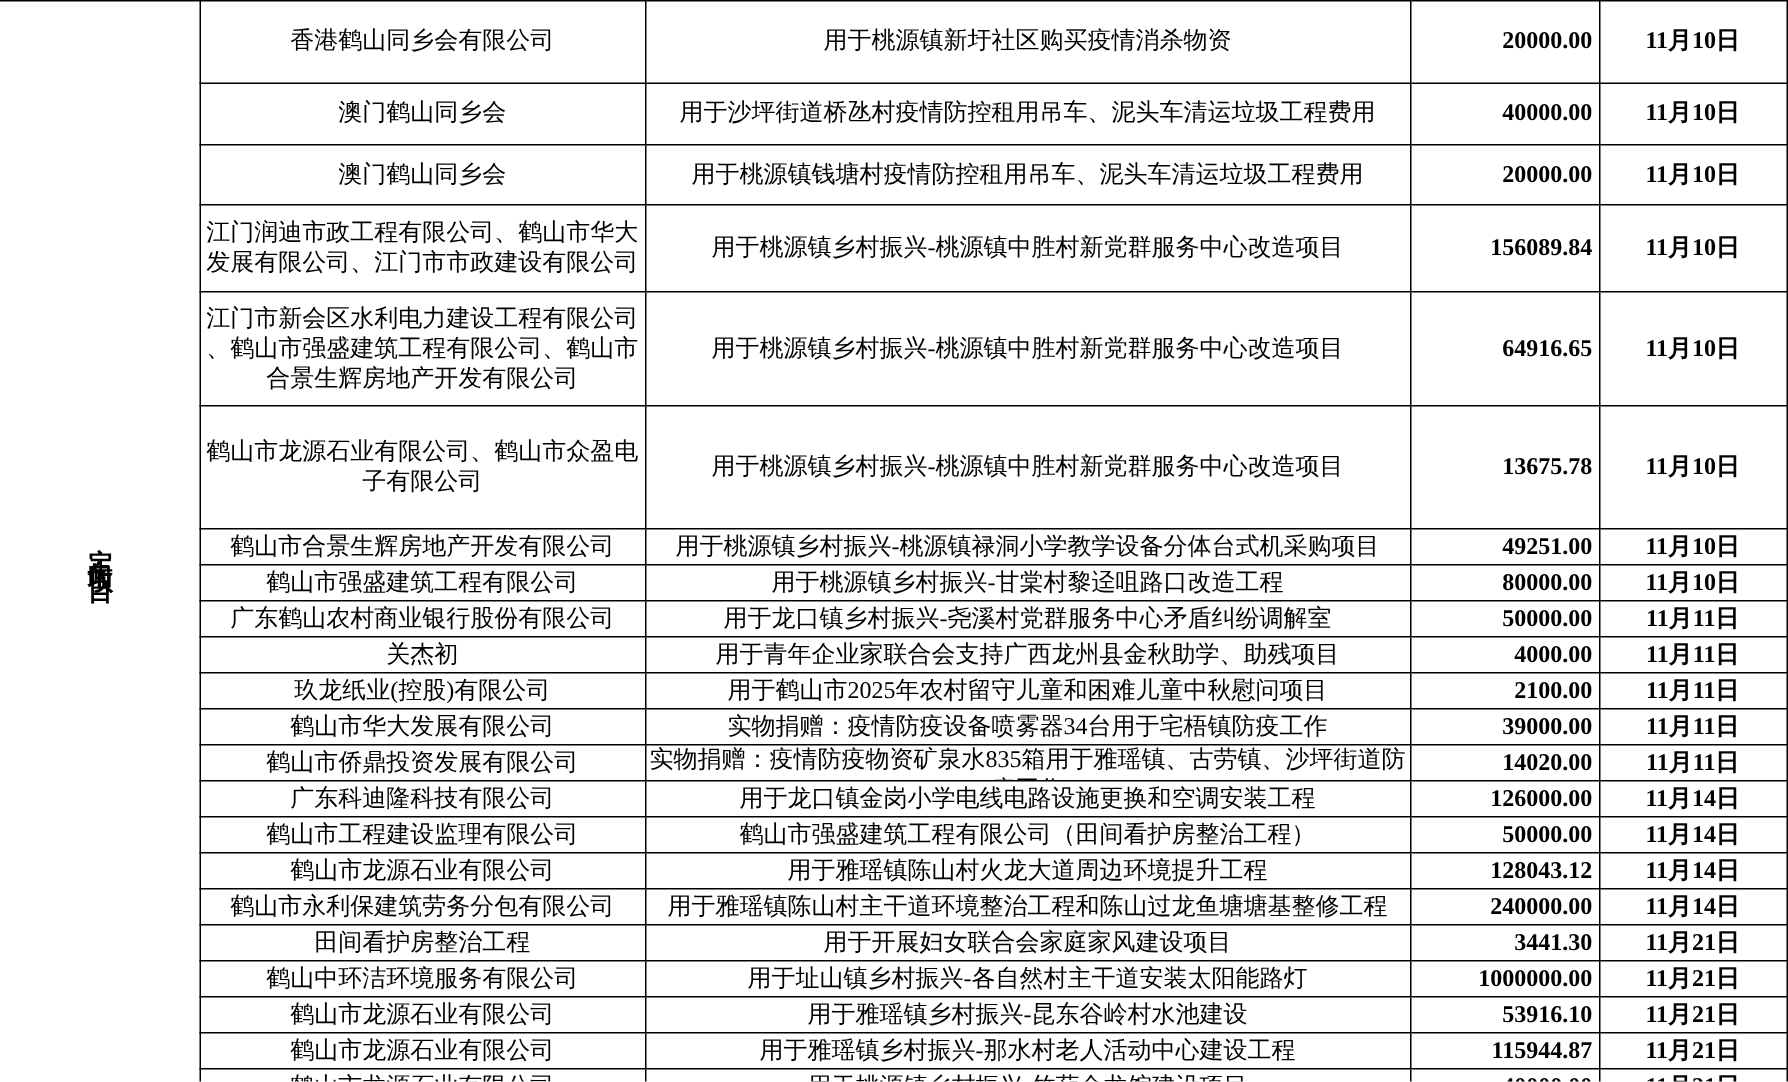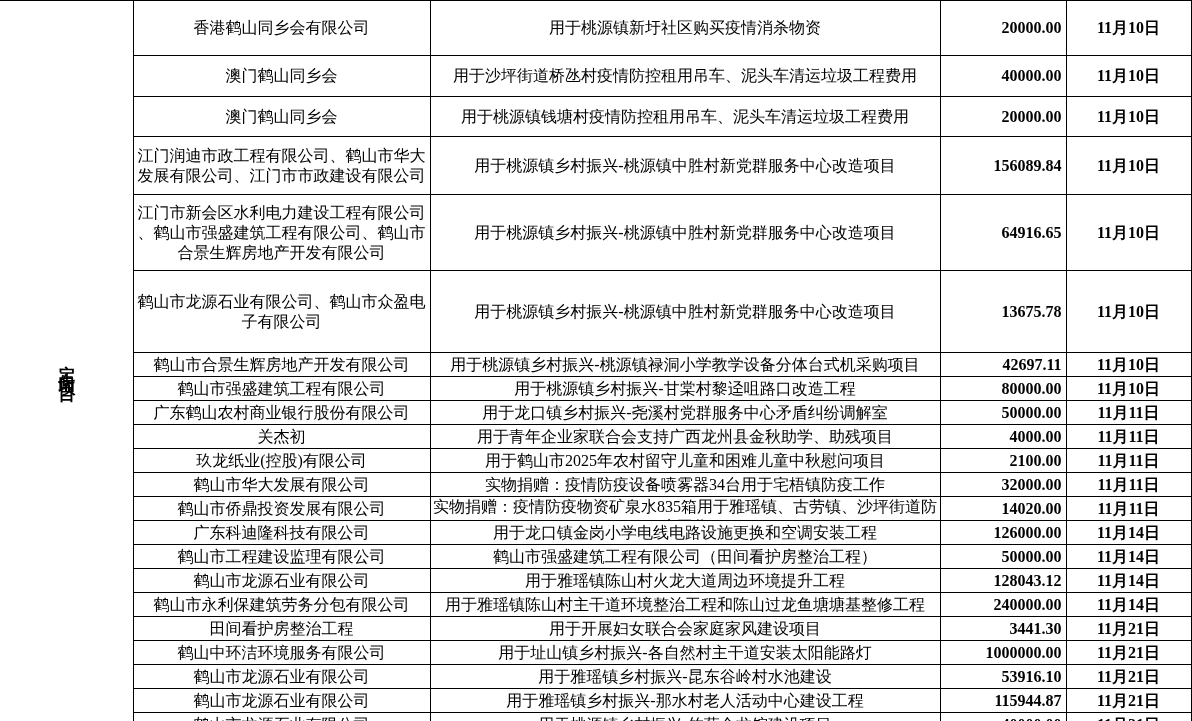--- a/index.html
+++ b/index.html
@@ -116,21 +116,21 @@
           <div class="clipwrap">用于桃源镇乡村振兴-桃源镇中胜村新党群服务中心改造项目</div>
         </td>
     <td class="amount">13675.78</td>
     <td class="date">11月10日</td>
   </tr>
       <tr class="r7">
     <td class="donor">鹤山市合景生辉房地产开发有限公司</td>
     <td class="purpose">
           <div class="clipwrap">用于桃源镇乡村振兴-桃源镇禄洞小学教学设备分体台式机采购项目</div>
         </td>
-    <td class="amount">42697.11</td>
+    <td class="amount">49251.00</td>
     <td class="date">11月10日</td>
   </tr>
       <tr class="r8">
     <td class="donor">鹤山市强盛建筑工程有限公司</td>
     <td class="purpose">
           <div class="clipwrap">用于桃源镇乡村振兴-甘棠村黎迳咀路口改造工程</div>
         </td>
     <td class="amount">80000.00</td>
     <td class="date">11月10日</td>
   </tr>
@@ -156,21 +156,21 @@
           <div class="clipwrap">用于鹤山市2025年农村留守儿童和困难儿童中秋慰问项目</div>
         </td>
     <td class="amount">2100.00</td>
     <td class="date">11月11日</td>
   </tr>
       <tr class="r12">
     <td class="donor">鹤山市华大发展有限公司</td>
     <td class="purpose">
           <div class="clipwrap">实物捐赠：疫情防疫设备喷雾器34台用于宅梧镇防疫工作</div>
         </td>
-    <td class="amount">32000.00</td>
+    <td class="amount">39000.00</td>
     <td class="date">11月11日</td>
   </tr>
       <tr class="r13">
     <td class="donor">鹤山市侨鼎投资发展有限公司</td>
     <td class="purpose">
           <div class="clipwrap">实物捐赠：疫情防疫物资矿泉水835箱用于雅瑶镇、古劳镇、沙坪街道防疫工作</div>
         </td>
     <td class="amount">14020.00</td>
     <td class="date">11月11日</td>
   </tr>

